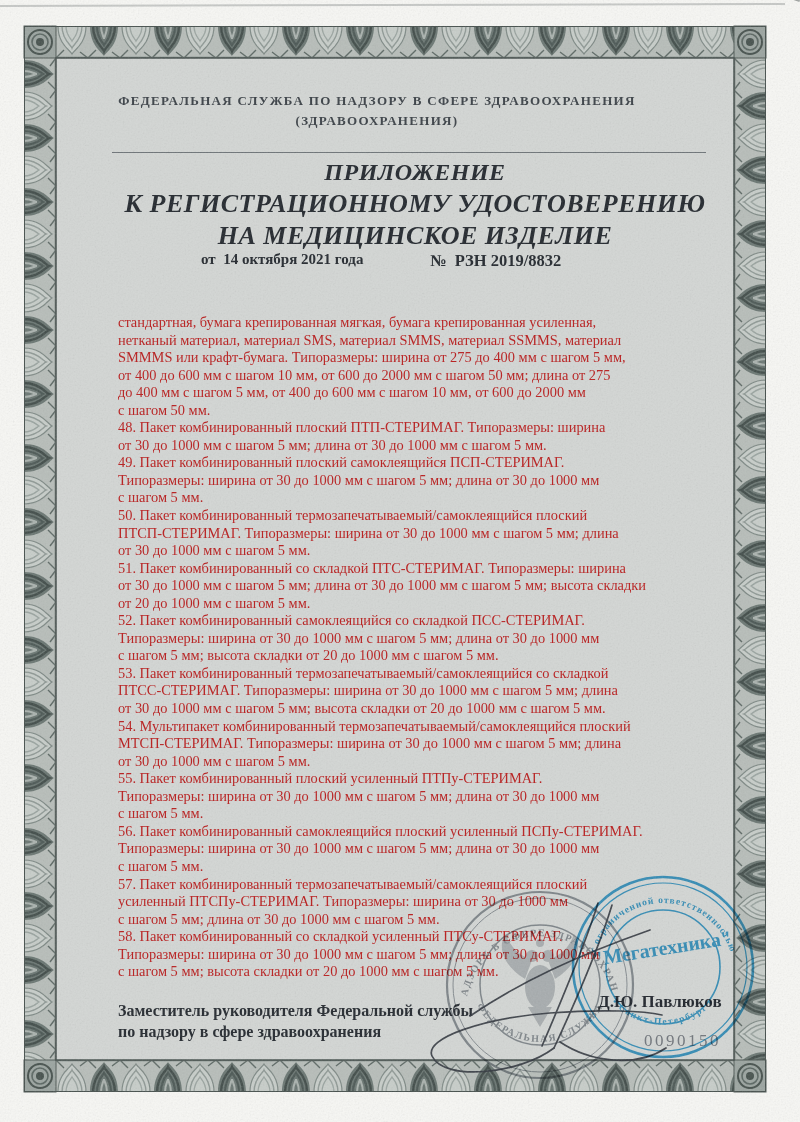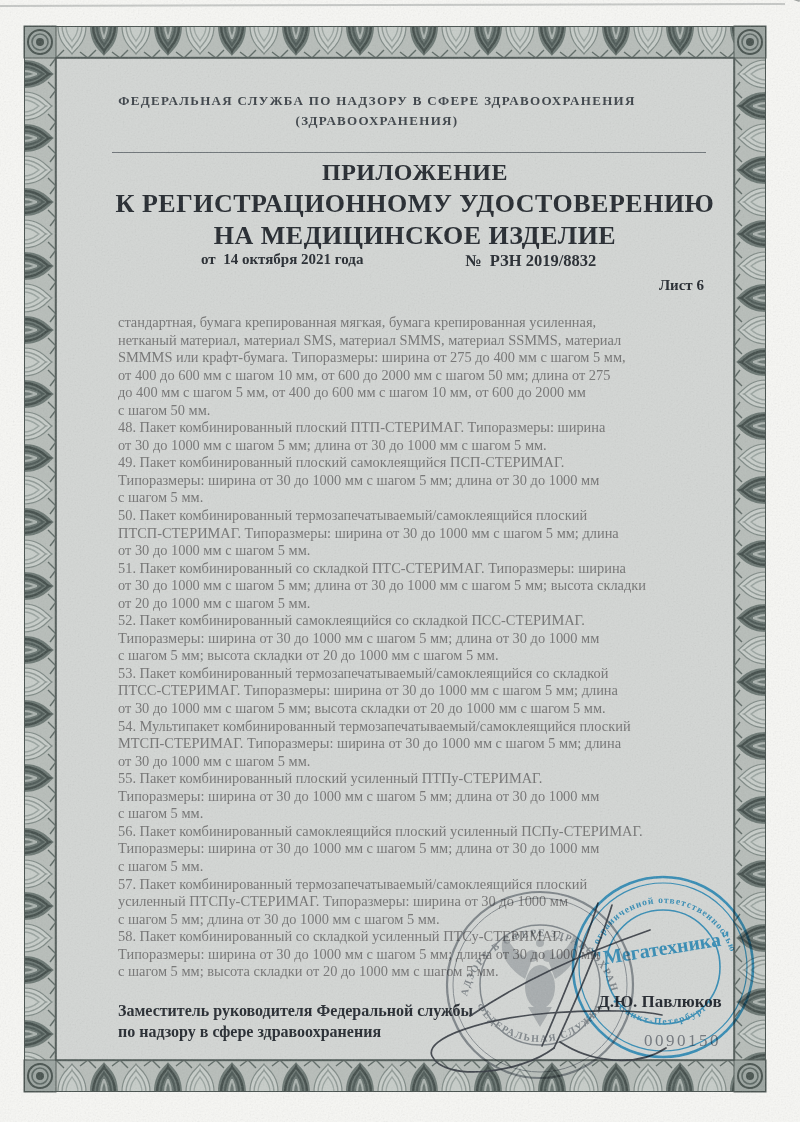--- a/index.html
+++ b/index.html
@@ -18,29 +18,30 @@
   .agency{
     left:56px;top:91px;width:642px;text-align:center;
     font-size:13px;font-weight:600;letter-spacing:1.3px;
     color:#3a4046;line-height:20px;white-space:pre;
   }
   .divider{left:112px;top:152px;width:594px;height:0;border-top:1px solid #5b6266;opacity:.85;}
   .doc-title{
     left:56px;top:158px;width:718px;text-align:center;
     font-weight:bold;color:#22272d;line-height:29px;white-space:pre;
     letter-spacing:.5px;
+    font-style:italic;
   }
   .doc-title .t1{font-size:24px;}
   .doc-title .t2{font-size:26px;text-align:center;}
   .date-label{left:201px;top:251px;font-size:15px;font-weight:bold;color:#23282e;white-space:pre;}
-  .number-label{left:465px;top:251px;font-size:16.5px;font-weight:bold;color:#23282e;white-space:pre;}
+  .number-label{left:430px;top:251px;font-size:16.5px;font-weight:bold;color:#23282e;white-space:pre;}
   .sheet-label{left:56px;top:277px;width:648px;text-align:right;font-size:15px;font-weight:bold;color:#23282e;}
   .body-text{
     left:118px;top:314px;width:640px;
-    font-size:14.4px;line-height:17.55px;color:#737373;
+    font-size:14.4px;line-height:17.55px;color:#b91c1c;
   }
   .body-text p{margin:0;white-space:pre;}
   .signature-title{
     left:118px;top:1000px;width:420px;
     font-size:16px;font-weight:bold;color:#23282e;line-height:21px;white-space:pre;
   }
   .seal-svg{left:440px;top:885px;mix-blend-mode:multiply;opacity:.8;}
   .sign-svg{left:400px;top:870px;}
   .stamp-svg{left:566px;top:870px;mix-blend-mode:multiply;opacity:.92;}
   .signer-name{left:598px;top:992px;font-size:17px;font-weight:bold;color:#1f242b;white-space:pre;}
@@ -109,21 +110,20 @@
   </svg>
 
   <div class="abs agency"><span>ФЕДЕРАЛЬНАЯ СЛУЖБА ПО НАДЗОРУ В СФЕРЕ ЗДРАВООХРАНЕНИЯ</span><br><span>(ЗДРАВООХРАНЕНИЯ)</span></div>
 
   <div class="abs divider"></div>
 
   <div class="abs doc-title"><span class="t1">ПРИЛОЖЕНИЕ</span><br><span class="t2">К РЕГИСТРАЦИОННОМУ УДОСТОВЕРЕНИЮ</span><br><span class="t2">НА МЕДИЦИНСКОЕ ИЗДЕЛИЕ</span></div>
 
   <div class="abs date-label">от  14 октября 2021 года</div>
   <div class="abs number-label">№  РЗН 2019/8832</div>
-  <div class="abs sheet-label">Лист  6</div>
 
   <div class="abs body-text">
     <p>стандартная, бумага крепированная мягкая, бумага крепированная усиленная,
 нетканый материал, материал SMS, материал SMMS, материал SSMMS, материал
 SMMMS или крафт-бумага. Типоразмеры: ширина от 275 до 400 мм с шагом 5 мм,
 от 400 до 600 мм с шагом 10 мм, от 600 до 2000 мм с шагом 50 мм; длина от 275
 до 400 мм с шагом 5 мм, от 400 до 600 мм с шагом 10 мм, от 600 до 2000 мм
 с шагом 50 мм.</p>
     <p>48. Пакет комбинированный плоский ПТП-СТЕРИМАГ. Типоразмеры: ширина
 от 30 до 1000 мм с шагом 5 мм; длина от 30 до 1000 мм с шагом 5 мм.</p>

